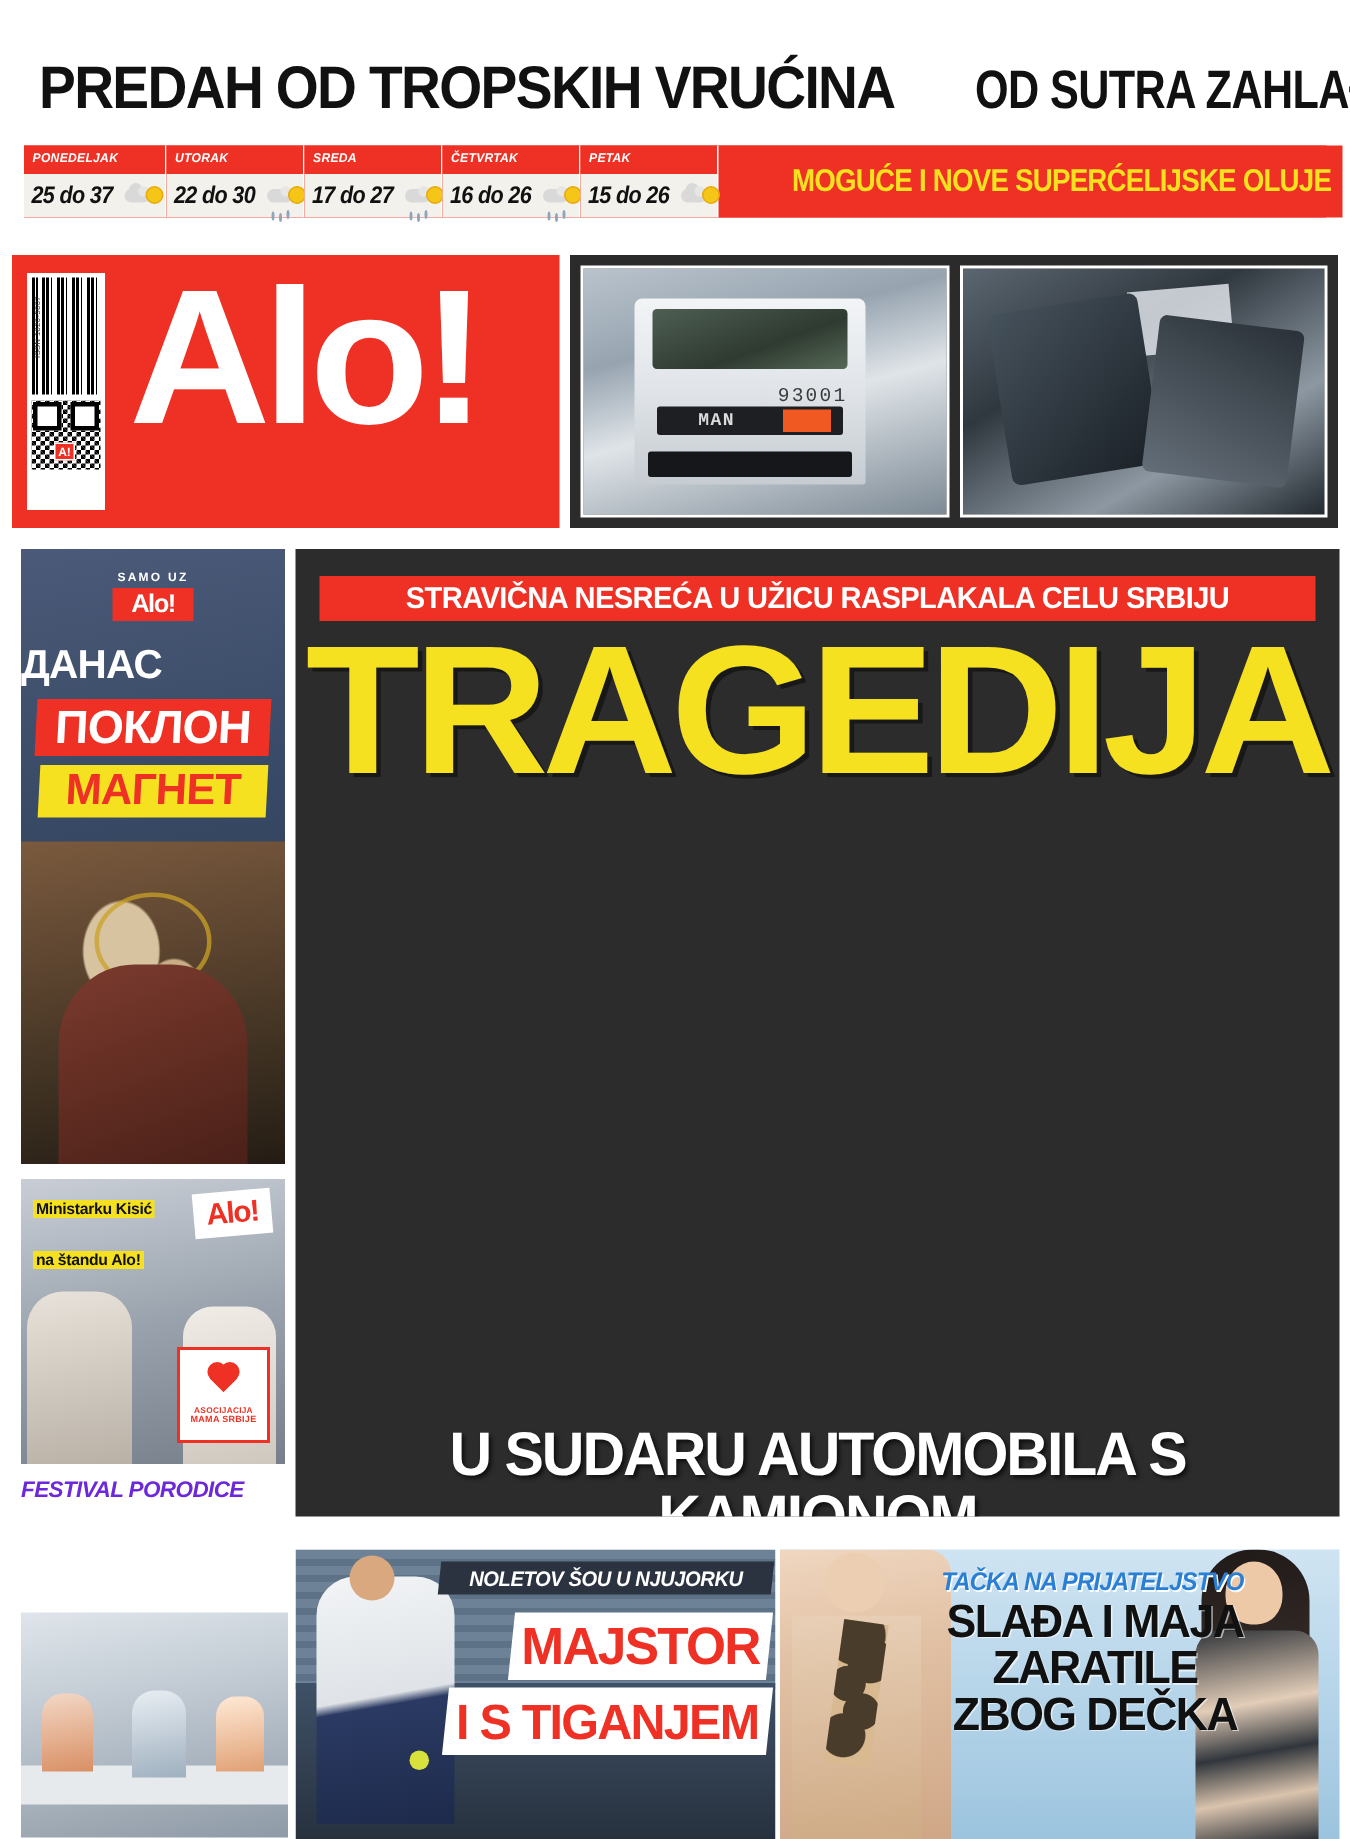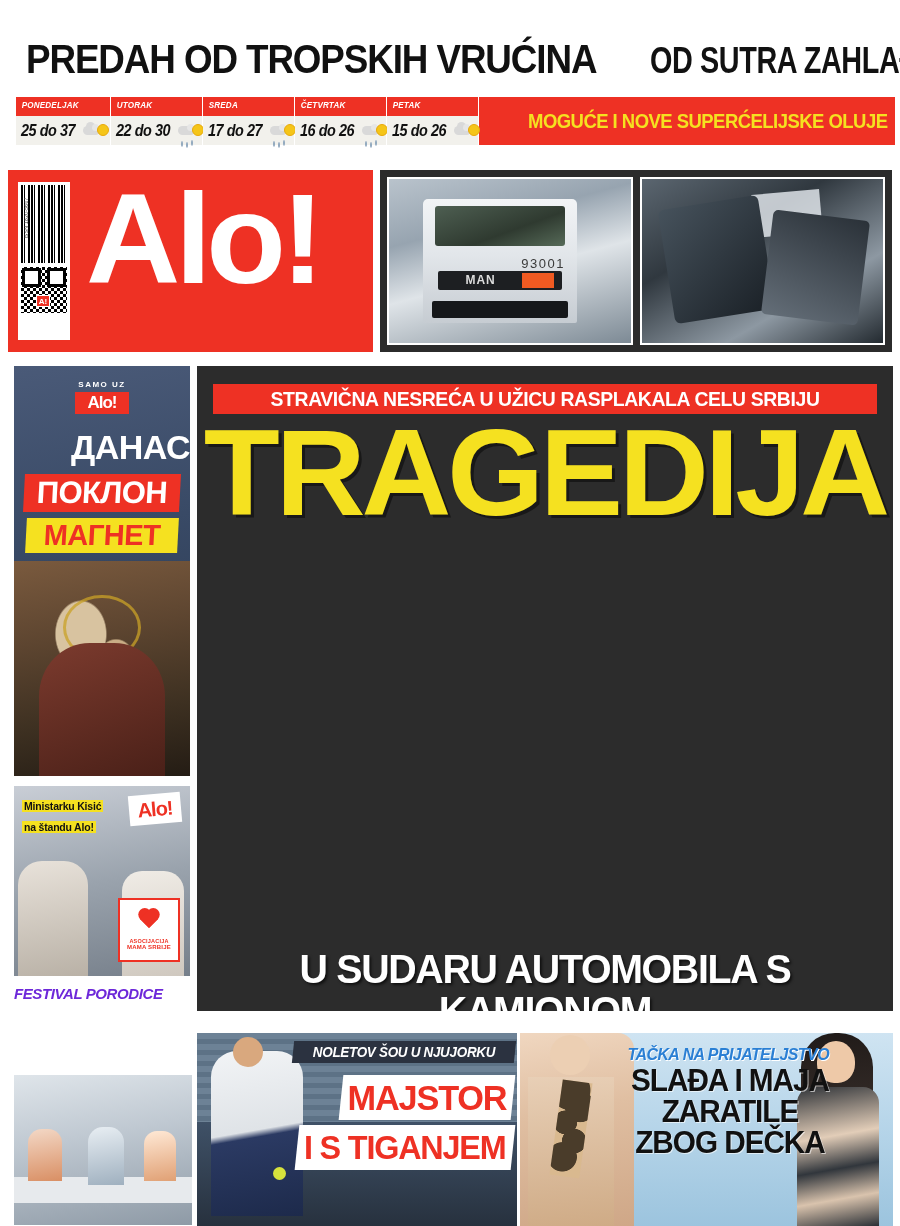--- a/index.html
+++ b/index.html
@@ -141,20 +141,21 @@
     background:#2b2b2b; padding:7px; display:flex; gap:7px;
   }
   .tp { flex:1; position:relative; overflow:hidden; border:2px solid #fff; }
   .photo-truck {
     background:linear-gradient(165deg,#b9c3cc 0%,#97a4b0 30%,#dfe4e8 55%,#7d8a95 100%);
   }
   .truck-cab {
     position:absolute; left:14%; top:12%; width:64%; height:76%;
     background:linear-gradient(180deg,#f2f4f6 0%,#e2e6ea 45%,#c6ccd2 100%);
     border-radius:5px 5px 2px 2px;
+    font-family:Liberation Mono, monospace;
   }
   .truck-wind {
     position:absolute; left:8%; top:6%; width:84%; height:32%;
     background:linear-gradient(160deg,#4e5f52,#2f3a30 60%,#566a58);
     border-radius:3px;
   }
   .truck-num {
     position:absolute; right:8%; top:46%; font-size:13px; font-weight:500;
     color:#3a3a3a; letter-spacing:1.5px;
   }
@@ -201,22 +202,22 @@
   .sb-samo {
     margin-top:14px; text-align:center; color:#fff; font-size:8px;
     font-weight:bold; letter-spacing:1.5px;
   }
   .sb-alo {
     margin:3px auto 0; width:54px; height:22px; background:#ee3124;
     color:#fff; font-size:17px; font-weight:bold; text-align:center;
     line-height:22px; letter-spacing:-1px;
   }
   .sb-danas {
-    margin-top:14px; text-align:right; color:#fff; font-size:34px;
-    font-weight:bold; letter-spacing:-0.5px;margin-left:37px;
+    margin-top:14px; text-align:left; color:#fff; font-size:27px;
+    font-weight:bold; letter-spacing:-0.5px;
   }
   .sb-poklon {
     margin:7px 10px 0; background:#ee3124; text-align:center; color:#fff;
     font-size:31px; font-weight:bold; letter-spacing:-0.5px;
     transform:skewX(-3deg); padding:1px 0;
   }
   .sb-magnet-w {
     margin:6px 12px 0; background:#f5e120; text-align:center; color:#ee3124;
     font-size:29px; font-weight:bold; letter-spacing:-0.5px;
     transform:skewX(-3deg); padding:1px 0;
@@ -241,21 +242,21 @@
   .sb-ministarka {
     position:absolute; left:14px; top:786px; width:176px; height:190px;
     background:linear-gradient(170deg,#c9ced6 0%,#9aa3ad 50%,#767f8a 100%);
     overflow:hidden;
   }
   .mk-txt {
     position:absolute; left:8px; top:10px; width:105px;
   }
   .mk-line {
     background:#f5e120; color:#111; font-size:10.5px; font-weight:bold;
-    display:inline-block; padding:0 2px; margin-bottom:5px; letter-spacing:-0.2px;
+    display:inline-block; padding:0 2px; margin-bottom:18px; letter-spacing:-0.2px;
   }
   .mk-alo {
     position:absolute; right:9px; top:8px; width:52px; height:30px;
     background:#fff; transform:rotate(-5deg);
     display:flex; align-items:center; justify-content:center;
   }
   .mk-alo span {
     color:#ee3124; font-size:20px; font-weight:bold; letter-spacing:-1px;
   }
   .mk-person {

